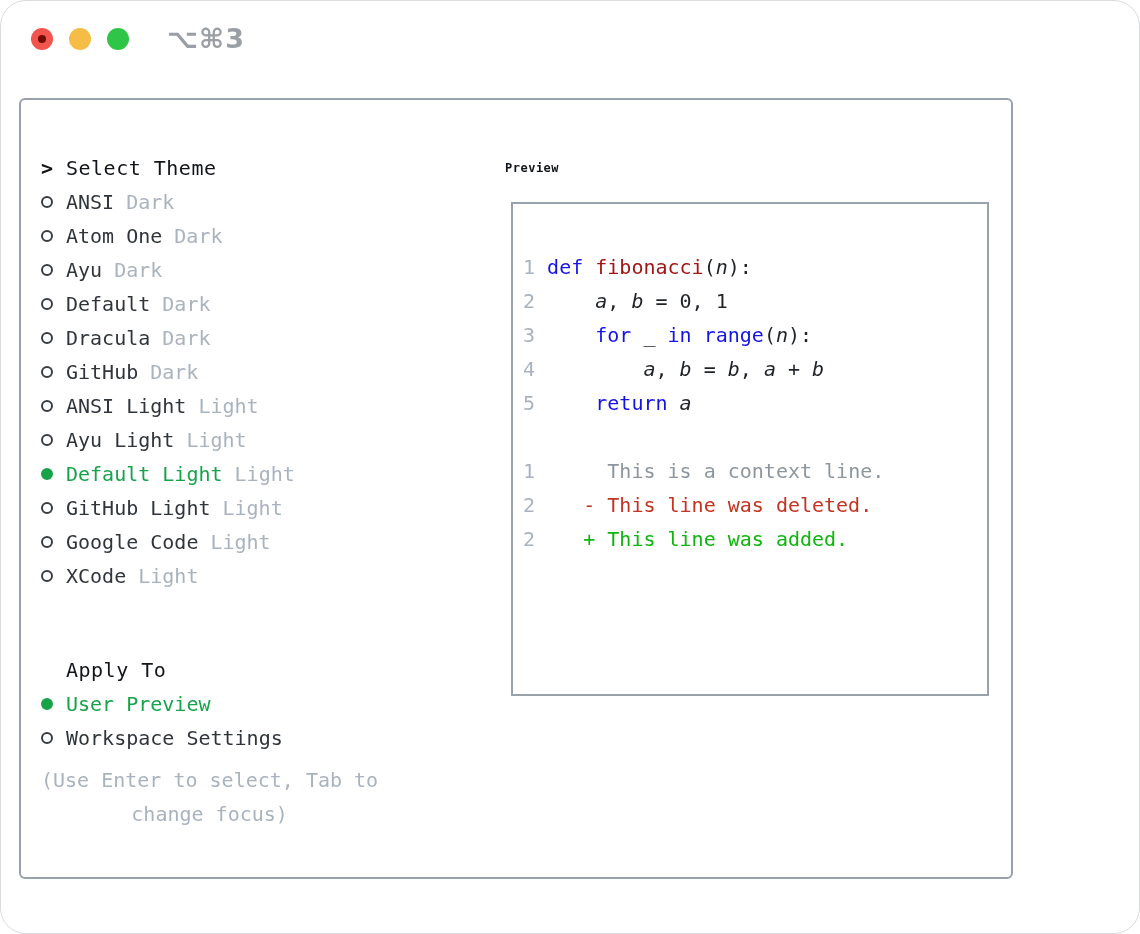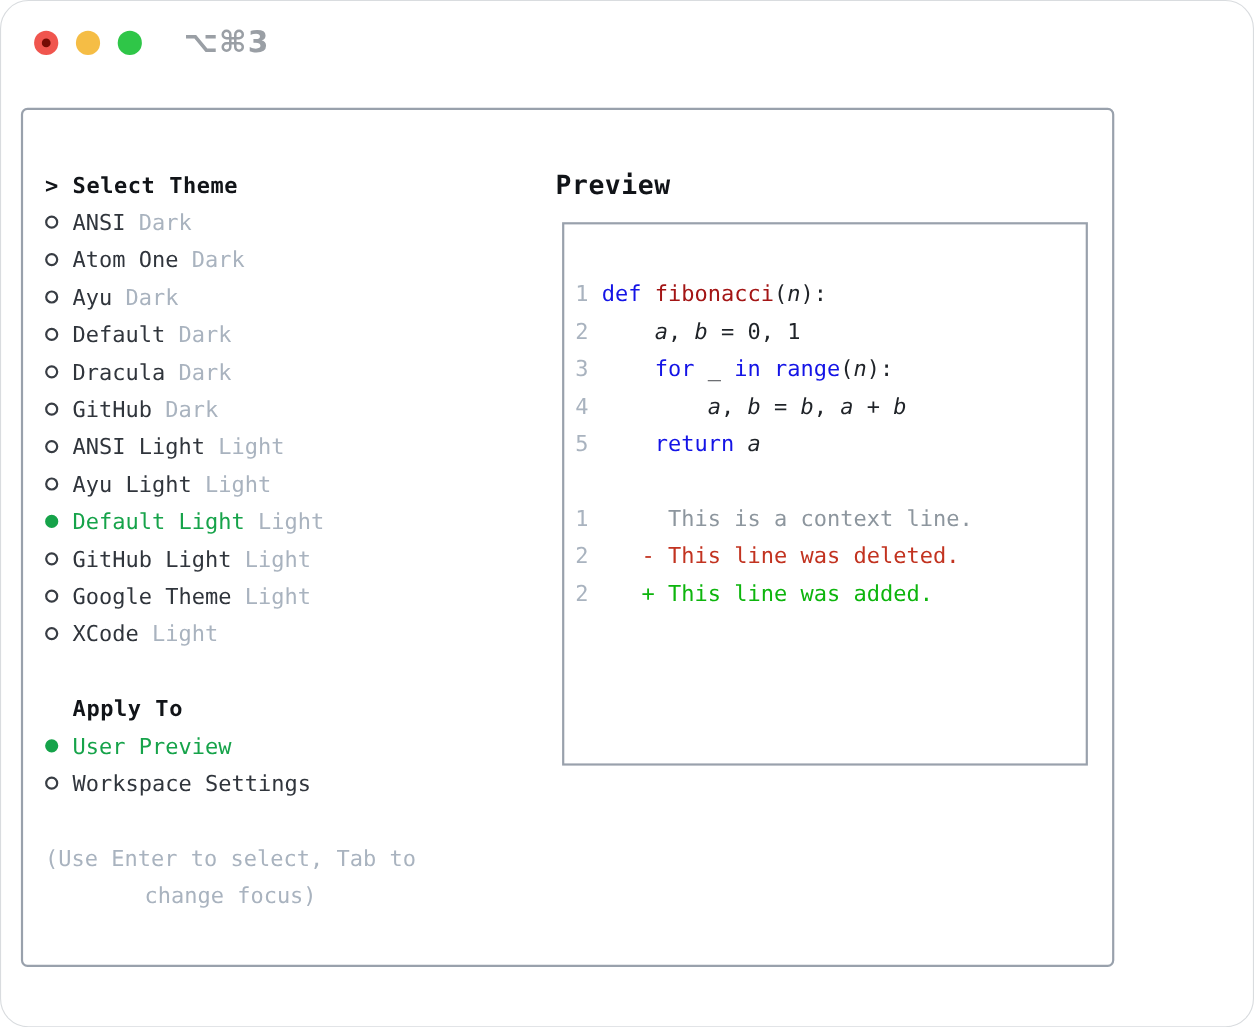--- a/index.html
+++ b/index.html
@@ -40,37 +40,37 @@
   
   .panel{
     position:absolute; left:18px; top:97px; width:994px; height:781px;
     border:2px solid var(--border); border-radius:6px; background:#fff;
   }
   .row{display:flex; align-items:center; height:34px; font-size:20px; white-space:pre;}
   .marker{
     width:25px; flex:0 0 25px; display:flex; align-items:center; height:34px;
   }
   .prompt{color:var(--header_text); font-weight:bold;}
-  .header-text{color:var(--header_text); font-weight:bold; letter-spacing:0.5px;}
+  .header-text{color:var(--header_text); font-weight:normal; letter-spacing:0.5px;}
   .dot{
     width:12px; height:12px; border-radius:50%;
     border:2px solid var(--radio_outline); background:transparent;
   }
   .name{color:var(--item_text);}
   .variant{color:var(--muted); margin-left:12px;text-align:right;}
   .item.selected .name{color:var(--selected_green);}
   .item.selected .dot{background:var(--selected_green); border-color:var(--selected_green);}
   .theme-list{position:absolute; left:20px; top:51px;}
-  .apply-block{position:absolute; left:20px; top:527px;}
+  .apply-block{position:absolute; left:20px; top:553px;}
   .help-block{position:absolute; left:20px; top:663px; color:var(--muted); font-size:20px;text-align:center;}
   .help-block div{height:34px; line-height:34px; white-space:pre;}
   
   .preview-title{
     position:absolute; left:484px; top:51px; height:34px; line-height:34px;
-    font-size:24px; font-weight:bold; color:var(--header_text); letter-spacing:0.5px;
+    font-size:12px; font-weight:bold; color:var(--header_text); letter-spacing:0.5px;
   }
   .preview-box{
     position:absolute; left:490px; top:102px; width:478px; height:494px;
     border:2px solid var(--border); background:#fff; overflow:hidden;
   }
   .preview-code{
     margin:0; padding:46px 0 0 10px; font-size:20px; line-height:34px;
     font-family:"DejaVu Sans Mono","Liberation Mono",monospace; white-space:pre;
   }
   .lineno{color:var(--lineno_gray);}
@@ -149,21 +149,21 @@
         <span class="name">Default Light</span>
         <span class="variant">Light</span>
       </div>
       <div class="row item">
         <span class="marker"><span class="dot"></span></span>
         <span class="name">GitHub Light</span>
         <span class="variant">Light</span>
       </div>
       <div class="row item">
         <span class="marker"><span class="dot"></span></span>
-        <span class="name">Google Theme</span>
+        <span class="name">Google Code</span>
         <span class="variant">Light</span>
       </div>
       <div class="row item">
         <span class="marker"><span class="dot"></span></span>
         <span class="name">XCode</span>
         <span class="variant">Light</span>
       </div>
     </div>
 
     <div class="apply-block">

